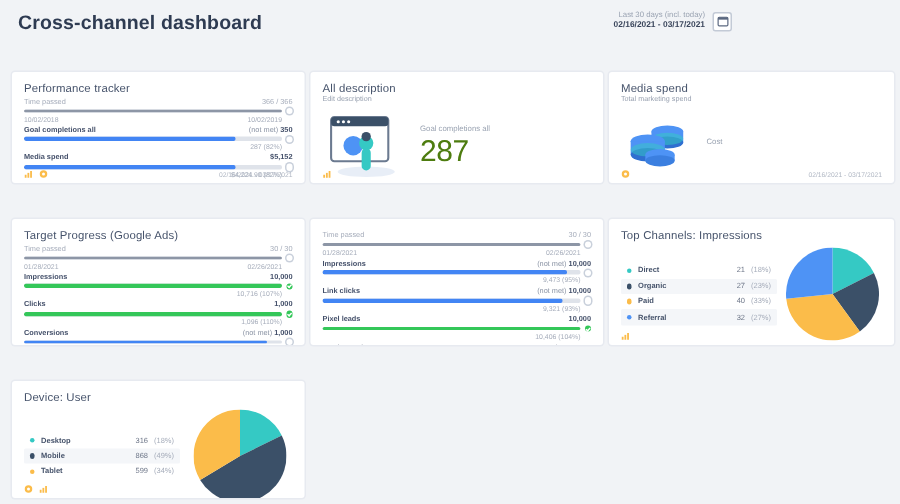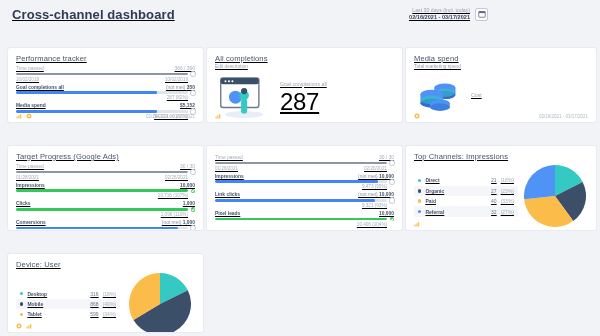--- a/index.html
+++ b/index.html
@@ -2,21 +2,21 @@
 <html><head>
 <meta charset="utf-8">
 <style>
   * { box-sizing: border-box; margin: 0; padding: 0; }
   html, body {
     width: 600px; height: 336px;
     background: #f1f3f6;
     font-family: "Liberation Sans", sans-serif;
     overflow: hidden;
   }
-  .page { width: 500px; height: 336px; position: relative; padding: 0 8px; text-decoration: underline; }
+  .page { width: 500px; height: 336px; position: relative; padding: 0 8px; }
 
   
   .header {
     height: 28px; display: flex; align-items: center;
     justify-content: space-between; padding: 0 4px;
   }
   .page-title {
     font-size: 13px; font-weight: bold; color: #2e3b52;
     letter-spacing: .1px;
   }
@@ -89,21 +89,21 @@
     display: flex; justify-content: space-between; text-align: left;
   }
 
   
   .score-body {
     display: flex; align-items: center; gap: 9px;
     margin-top: 7px; padding-left: 4px;
   }
   .score-text .score-label { font-size: 5.2px; color: #9aa3b2; margin-bottom: 1px; }
   .score-text .score-value {
-    font-size: 24px; color: #000000; font-weight: normal; letter-spacing: -.3px;
+    font-size: 20px; color: #4d7c0f; font-weight: normal; letter-spacing: -.3px;
   }
 
   
   .pie-card-body { display: flex; align-items: center; gap: 4px; margin-top: 4px; }
   .legend { flex: 0 0 104px; }
   .legend-row {
     display: flex; align-items: center; gap: 4px;
     padding: 2.2px 4px; font-size: 5px; border-radius: 1px;
   }
   .legend-row.alt { background: #f4f6f9; }
@@ -204,21 +204,21 @@
         </svg>
         <svg class="mini-icon" viewBox="0 0 12 12">
           <circle cx="6" cy="6" r="5" fill="#fbbc4a"></circle>
           <circle cx="6" cy="6" r="2" fill="#fff"></circle>
         </svg>
       </div>
       <div class="card-foot-right">02/16/2021 - 03/17/2021</div>
     </div>
 
     <div class="card">
-      <div class="card-title">All completions</div>
+      <div class="card-title">All description</div>
       <div class="card-sub">Edit description</div>
       <div class="score-body">
         <svg class="illus" width="52" height="44" viewBox="0 0 60 50">
           <rect x="2" y="2" width="44" height="34" rx="2.5" fill="#fff" stroke="#6b7a90" stroke-width="1.6"></rect>
           <rect x="2" y="2" width="44" height="7" rx="2.5" fill="#3b5068"></rect>
           <circle cx="7.5" cy="5.6" r="1.2" fill="#fff"></circle>
           <circle cx="11.5" cy="5.6" r="1.2" fill="#fff"></circle>
           <circle cx="15.5" cy="5.6" r="1.2" fill="#fff"></circle>
           <ellipse cx="29" cy="44" rx="22" ry="4" fill="#e8eef7"></ellipse>
           <circle cx="19" cy="24" r="7.5" fill="#4e93f5"></circle>

